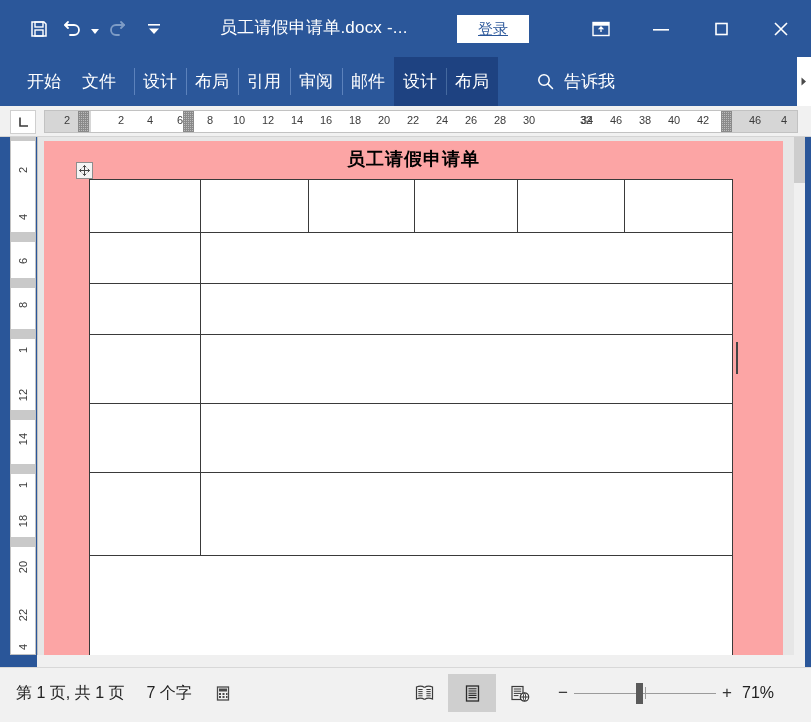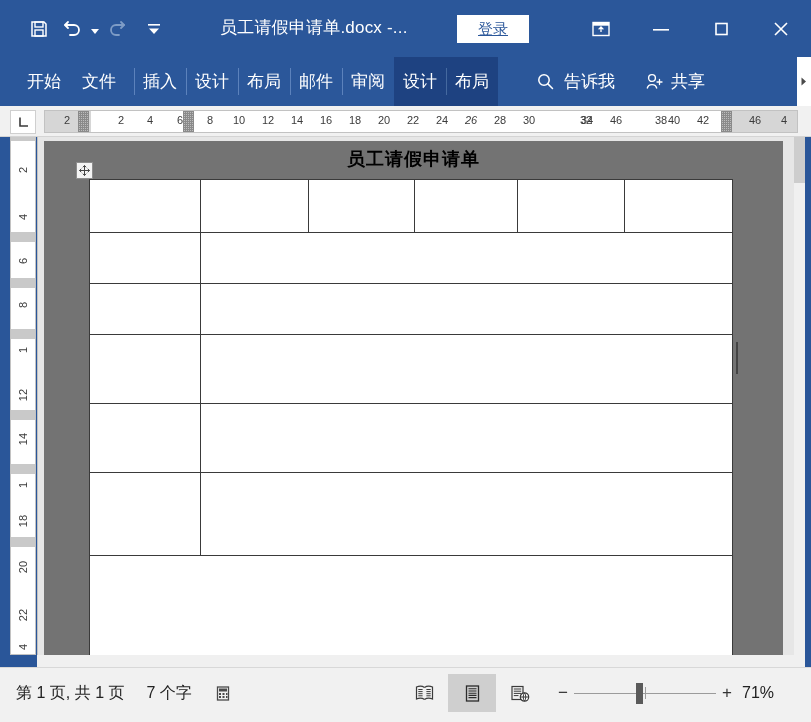--- a/index.html
+++ b/index.html
@@ -131,21 +131,21 @@
   }
 
   
   .canvas{
     position:absolute;left:37px;top:137px;width:768px;height:518px;
     background:#e6e6e6;overflow:hidden;
     border-left:1px solid #c2c2c2;box-sizing:border-box;
   }
   .page{
     position:absolute;left:6px;top:4px;width:739px;height:514px;
-    background:#737373;
+    background:#fca5a5;
   }
   .page-title{
     position:absolute;left:0;top:6px;width:739px;text-align:center;
     font-size:18px;color:#000000;font-weight:bold;
     font-family:"DejaVu Sans","Liberation Sans",sans-serif;
     letter-spacing:1px;
   }
   .tbl-handle{
     position:absolute;left:32px;top:21px;width:17px;height:17px;
     background:#f4f4f4;border:1px solid #8d8d8d;box-sizing:border-box;
@@ -296,58 +296,48 @@
 
   <div class="ribbon">
     <div class="tabs">
       <div class="tab">
           <span>开始</span>
         </div>
       <div class="tab file">
           <span>文件</span>
         </div>
       <div class="tab sep">
-          <span>插入</span>
-        </div>
-      <div class="tab sep">
           <span>设计</span>
         </div>
       <div class="tab sep">
           <span>布局</span>
         </div>
       <div class="tab sep">
-          <span>邮件</span>
+          <span>引用</span>
         </div>
       <div class="tab sep">
           <span>审阅</span>
+        </div>
+      <div class="tab sep">
+          <span>邮件</span>
         </div>
       <div class="tab ctx">
           <span>设计</span>
         </div>
       <div class="tab ctx sep">
           <span>布局</span>
         </div>
       <div class="tab tellme">
         <span class="tellme-icon">
           <svg width="19" height="19" viewBox="0 0 19 19">
             <circle cx="8" cy="8" r="5.2" fill="none" stroke="#fff" stroke-width="1.5"></circle>
             <path d="M11.9 11.9 L16.5 16.5" stroke="#fff" stroke-width="1.5" stroke-linecap="round"></path>
           </svg>
         </span>
         <span>告诉我</span>
-      </div>
-      <div class="tab share">
-        <span class="share-icon">
-          <svg width="20" height="19" viewBox="0 0 20 19">
-            <circle cx="7" cy="6" r="3.4" fill="none" stroke="#fff" stroke-width="1.4"></circle>
-            <path d="M2.2 16.5 a4.9 4.9 0 0 1 9.6 0" fill="none" stroke="#fff" stroke-width="1.4"></path>
-            <path d="M14.5 7.5 L14.5 12.5 M12 10 L17 10" stroke="#fff" stroke-width="1.3" stroke-linecap="round"></path>
-          </svg>
-        </span>
-        <span>共享</span>
       </div>
     </div>
     <div class="ribbon-overflow">
       <svg width="6" height="9" viewBox="0 0 6 9">
           <path d="M0.5 0.5 L5 4.5 L0.5 8.5 Z" fill="#4a4a4a"></path>
         </svg>
     </div>
   </div>
 
   <div class="hruler-wrap">
@@ -366,27 +356,27 @@
       <div class="indent-marker" style="left:138px;"></div>
       <div class="hr-num" style="left:165px;">8</div>
       <div class="hr-num" style="left:194px;">10</div>
       <div class="hr-num" style="left:223px;">12</div>
       <div class="hr-num" style="left:252px;">14</div>
       <div class="hr-num" style="left:281px;">16</div>
       <div class="hr-num" style="left:310px;">18</div>
       <div class="hr-num" style="left:339px;">20</div>
       <div class="hr-num" style="left:368px;">22</div>
       <div class="hr-num" style="left:397px;">24</div>
-      <div class="hr-num" style="left:426px;font-style:italic;">26</div>
+      <div class="hr-num" style="left:426px;">26</div>
       <div class="hr-num" style="left:455px;">28</div>
       <div class="hr-num" style="left:484px;">30</div>
       <div class="hr-num" style="left:513px;margin-left:28px;">32</div>
       <div class="hr-num" style="left:542px;">34</div>
       <div class="hr-num" style="left:571px;">46</div>
-      <div class="hr-num" style="left:600px;margin-left:16px;">38</div>
+      <div class="hr-num" style="left:600px;">38</div>
       <div class="hr-num" style="left:629px;">40</div>
       <div class="hr-num" style="left:658px;">42</div>
       <div class="indent-marker" style="left:676px;"></div>
       <div class="hr-num" style="left:710px;">46</div>
       <div class="hr-num" style="left:739px;">4</div>
     </div>
   </div>
 
   <div class="vruler">
     <div class="vr-band" style="top:0px;height:4px;"></div>

